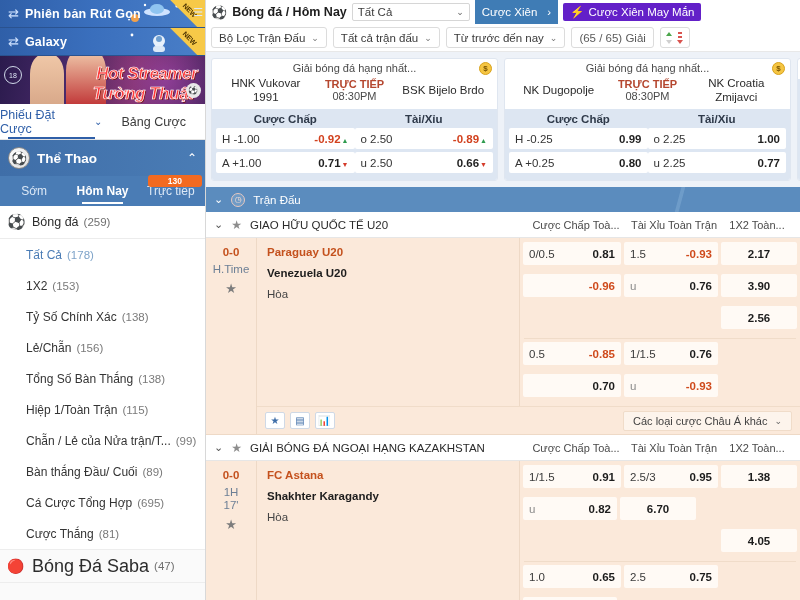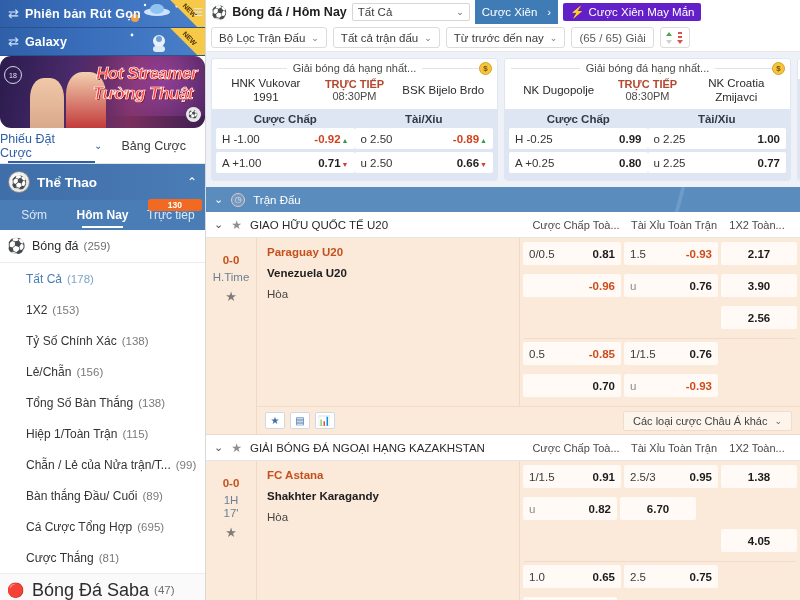--- a/index.html
+++ b/index.html
@@ -21,22 +21,22 @@
                position:relative; overflow:hidden; border-bottom:1px solid #2a528f; }
   .promo-bar .swap { font-size:13px; margin-right:6px; color:#cfe2ff; }
   .promo-bar .ptext { font-size:12.5px; font-weight:600; letter-spacing:.2px; z-index:2;}
   .promo-bar .space-art { position:absolute; right:18px; top:1px; width:70px; height:26px; z-index:1;}
   .ribbon { position:absolute; right:-19px; top:-9px; width:58px; height:28px;
             background:#f7c948; transform:rotate(45deg); z-index:3;
             display:flex; align-items:flex-end; justify-content:center; }
   .ribbon span { font-size:7px; font-weight:bold; color:#4a3100; transform:translateY(-3px); }
   .menu-dots { position:absolute; right:2px; top:6px; color:#dde9f7; font-size:11px; z-index:4;}
 
-  .banner { height:72px; position:relative; overflow:hidden;
-            background:linear-gradient(100deg,#2b1b4d 0%,#4a2a6b 35%,#7a2f5e 65%,#3c1f52 100%);border-radius:11px; }
+  .banner { height:48px; position:relative; overflow:hidden;
+            background:linear-gradient(100deg,#2b1b4d 0%,#4a2a6b 35%,#7a2f5e 65%,#3c1f52 100%); }
   .banner .girl { position:absolute; bottom:0; border-radius:40% 40% 0 0; }
   .banner .g1 { left:30px; width:34px; height:50px; background:linear-gradient(180deg,#f0c8a8,#d9a98a); }
   .banner .g2 { left:66px; width:40px; height:56px; background:linear-gradient(180deg,#f2d0b0,#c23b3b); }
   .banner .bg-glow { position:absolute; right:0; top:0; width:130px; height:60px;
        background:radial-gradient(circle at 70% 40%, rgba(180,80,200,.55), transparent 70%); }
   .banner .bt1 { position:absolute; right:8px; top:8px; font-size:17px; font-weight:bold;
        color:#ff3a3a; -webkit-text-stroke:.7px #fff; letter-spacing:-.5px; white-space:nowrap;
        font-style:italic; text-shadow:1px 1px 0 #7a1010; }
   .banner .bt2 { position:absolute; right:12px; top:28px; font-size:17px; font-weight:bold;
        color:#ff3a3a; -webkit-text-stroke:.7px #fff; letter-spacing:-.5px; white-space:nowrap;
@@ -121,21 +121,21 @@
   .sorticon { height:21px; width:30px; border:1px solid #dcdcdc; border-radius:3px; background:#fff;
            display:flex; align-items:center; justify-content:center; gap:3px; }
 
   
   .cards { height:135px; background:#eef2f8; display:flex; gap:6px; padding:6px 5px;
            overflow:hidden; position:relative; }
   .card { width:287px; flex:none; background:#fff; border:1px solid #dfe6f0; border-radius:3px;
           display:flex; flex-direction:column; overflow:hidden; position:relative; }
   .card.cut { width:24px; }
   .card-head { height:20px; display:flex; align-items:center; justify-content:center;
-          position:relative; padding-top:3px; }
+          position:relative; padding-top:3px;flex-direction:column; }
   .card-head .ln { flex:1; height:1px; background:#dfe3ea; margin:0 6px; }
   .card-head .lg { font-size:11px; color:#4a4a4a; white-space:nowrap; }
   .coin { position:absolute; right:5px; top:3px; width:13px; height:13px; border-radius:50%;
           background:#f5c542; border:1px solid #d8a21c; color:#7a5400; font-size:8px;
           display:flex; align-items:center; justify-content:center; font-weight:bold; }
   .card-teams { display:flex; align-items:center; padding:2px 6px 5px; }
   .tm { flex:1; text-align:center; font-size:11.5px; color:#2b2b2b; line-height:1.22; }
   .mid { width:82px; text-align:center; }
   .mid .live { font-size:11px; color:#b5472f; font-weight:bold; }
   .mid .tme { font-size:11px; color:#4a4a4a; }
@@ -166,21 +166,21 @@
   .bar-league { height:26px; background:#fff; display:flex; align-items:center; padding:0 8px;
                 gap:8px; border-bottom:1px solid #e6e6e6; }
   .bar-league .cv { font-size:11px; color:#555; }
   .bar-league .star { color:#8d8d8d; font-size:12px; }
   .bar-league .nm { font-size:11.5px; color:#2b2b2b; flex:1; white-space:nowrap; overflow:hidden; }
   .colhd { display:flex; }
   .colhd div { font-size:11px; color:#4a4a4a; text-align:center; white-space:nowrap; }
   .ch1 { width:100px; } .ch2 { width:96px; } .ch3 { width:70px; }
 
   .match { background:#fbe9da; display:flex; border-bottom:1px solid #eed9c6; }
-  .m-score { width:62px; padding-top:16px; text-align:center; }
+  .m-score { width:62px; padding-top:8px; text-align:center; }
   .m-score .sc { font-size:11.5px; font-weight:bold; color:#c4511d; }
   .m-score .st { font-size:11.5px; color:#6c7f95; margin-top:5px; line-height:1.15; }
   .m-score .fav { font-size:13px; color:#7d7d7d; margin-top:5px; }
   .m-body { flex:1; display:flex; flex-direction:column; border-left:1px solid #eed9c6; }
   .m-main { display:flex; flex:1; }
   .m-teams { width:262px; padding:8px 0 0 10px; }
   .m-teams .t1 { font-size:11.5px; font-weight:bold; color:#c4511d; margin-bottom:9px; }
   .m-teams .t2 { font-size:11.5px; font-weight:bold; color:#1d1d1d; margin-bottom:9px; }
   .m-teams .t3 { font-size:11.5px; color:#444; }
   .m-odds { flex:1; border-left:1px solid #eed9c6; padding:4px 3px 0; }

